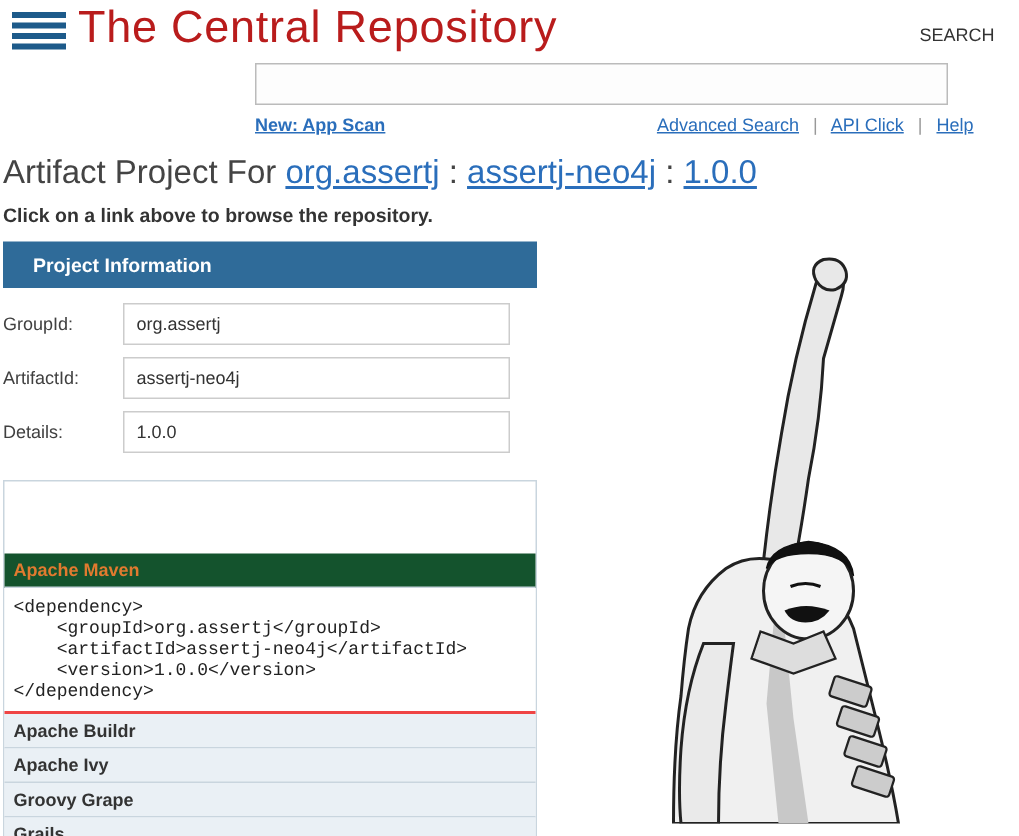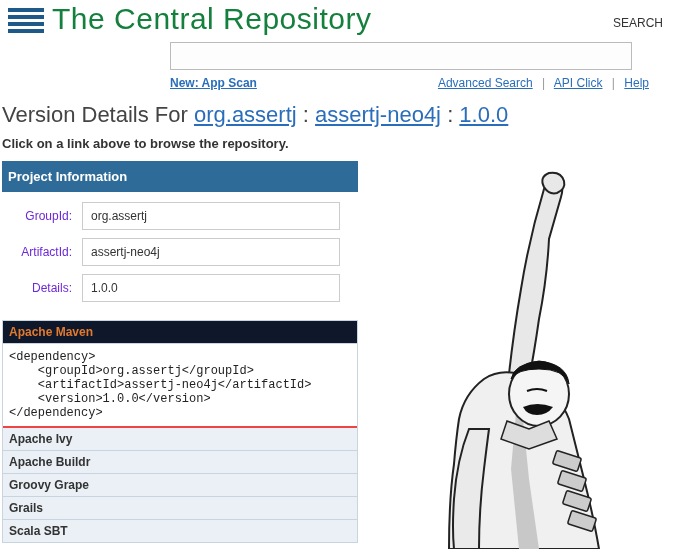--- a/index.html
+++ b/index.html
@@ -17,21 +17,21 @@
 }
 .logo-icon {
   margin-right: 8px;
   margin-top: 4px;
 }
 .logo-icon svg { display: block; }
 .site-title {
   font-family: "Helvetica Neue", Arial, sans-serif;
   font-weight: 200;
   font-size: 30px;
-  color: #15803d;
+  color: #b91c1c;
   letter-spacing: 0.5px;
 }
 .search-label {
   margin-left: auto;
   font-size: 12px;
   color: #333;
   padding-top: 14px;
   padding-right: 8px;
 }
 .search-row {
@@ -79,35 +79,35 @@
 }
 .left-col {
   width: 356px;
   margin-left: 2px;
 }
 .panel-header {
   background: #2f6b99;
   color: #fff;
   font-weight: bold;
   font-size: 13px;
-  padding: 8px 6px;
+  padding: 8px 20px;
 }
 .info-grid {
   padding: 10px 0 10px 0;
 }
 .info-row {
   display: flex;
   align-items: center;
   margin-bottom: 8px;
 }
 .info-label {
   width: 80px;
-  text-align: right;
-  font-size: 12px;
-  color: #6d28d9;
+  text-align: left;
+  font-size: 12px;
+  color: #404040;
   padding-right: 10px;
 }
 .info-value {
   flex: 1;
   border: 1px solid #ccc;
   padding: 6px 8px;
   font-size: 12px;
   background: #fff;
   margin-right: 18px;
 }
@@ -117,22 +117,23 @@
 .dep-item {
   border-bottom: 1px solid #c9d5de;
   padding: 4px 6px;
   font-weight: bold;
   font-size: 12px;
   background: #eaf0f5;
   cursor: pointer;
 }
 .dep-item:last-child { border-bottom: none; }
 .dep-item.active {
-  background: #0f172a;
+  background: #14532d;
   color: #e17a2f;
+  margin-top: 48px;
 }
 .dep-code {
   background: #fff;
   border-bottom: 2px solid #ef4444;
   padding: 6px;
   font-family: "Courier New", monospace;
   font-size: 12px;
   white-space: pre;
   color: #222;
 }
@@ -170,21 +171,21 @@
   <span class="right">
     <a href="#">Advanced Search</a>
     <span class="sep">|</span>
     <a href="#">API Click</a>
     <span class="sep">|</span>
     <a href="#">Help</a>
   </span>
 </div>
 
 <div class="page-heading">
-  <span>Version Details For </span>
+  <span>Artifact Project For </span>
   <a href="#">org.assertj</a>
   <span> : </span>
   <a href="#">assertj-neo4j</a>
   <span> : </span>
   <a href="#">1.0.0</a>
 </div>
 
 <div class="sub-instruction">Click on a link above to browse the repository.</div>
 
 <div class="columns">
@@ -205,22 +206,22 @@
       </div>
     </div>
 
     <div class="dep-list">
       <div class="dep-item active">Apache Maven</div>
       <div class="dep-code">&lt;dependency&gt;
     &lt;groupId&gt;org.assertj&lt;/groupId&gt;
     &lt;artifactId&gt;assertj-neo4j&lt;/artifactId&gt;
     &lt;version&gt;1.0.0&lt;/version&gt;
 &lt;/dependency&gt;</div>
+      <div class="dep-item">Apache Buildr</div>
       <div class="dep-item">Apache Ivy</div>
-      <div class="dep-item">Apache Buildr</div>
       <div class="dep-item">Groovy Grape</div>
       <div class="dep-item">Grails</div>
       <div class="dep-item">Scala SBT</div>
     </div>
   </div>
 
   <div class="right-col">
     <div class="figure">
       <svg width="260" height="380" viewBox="0 0 260 380">
 

